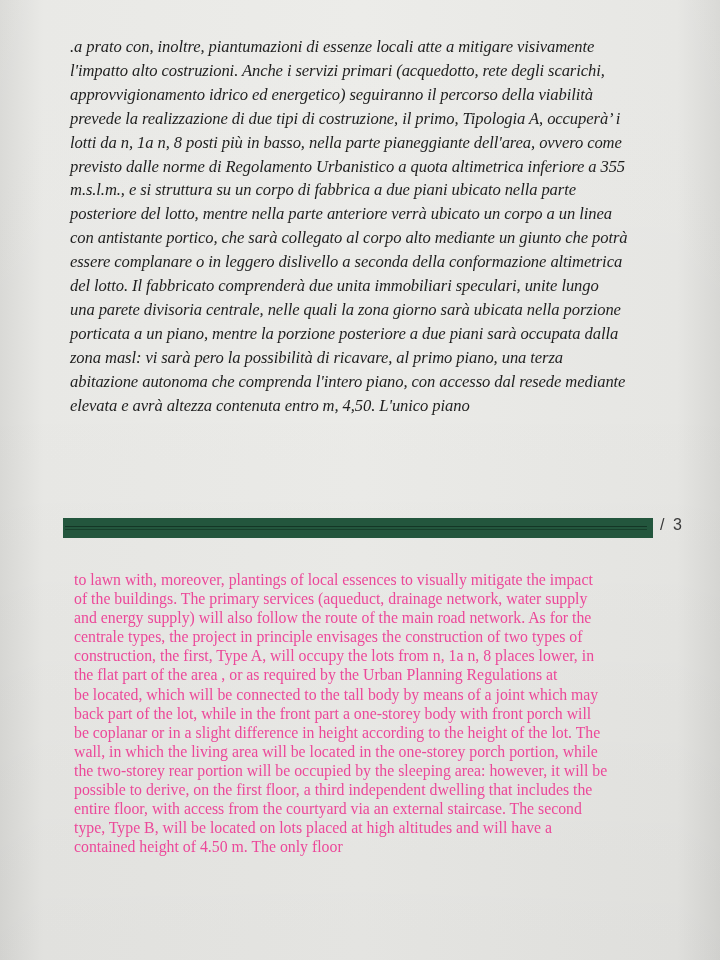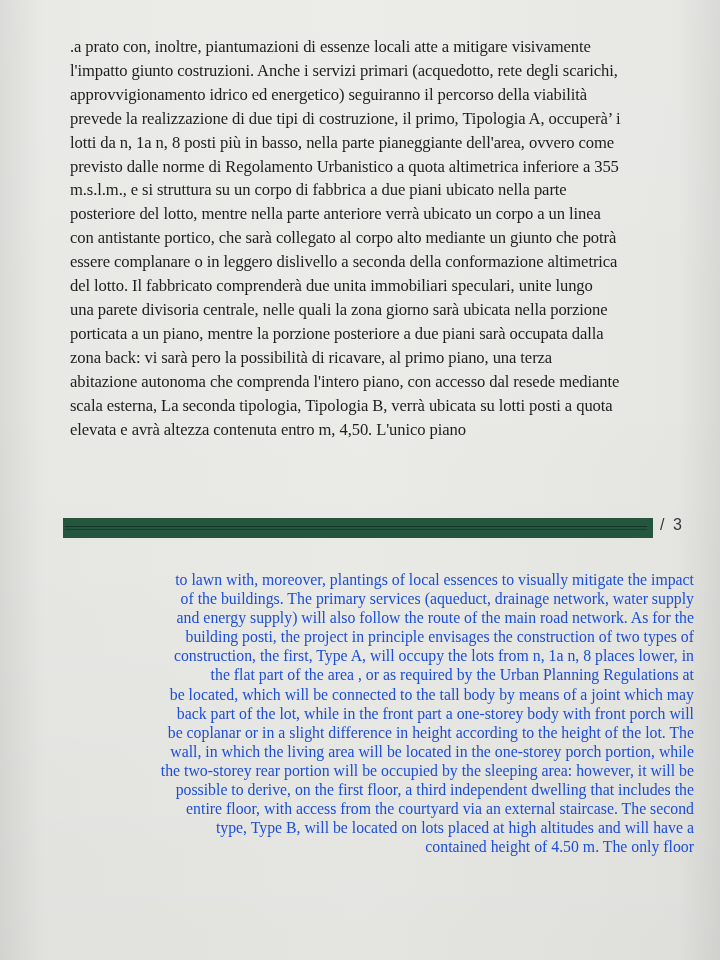--- a/index.html
+++ b/index.html
@@ -27,20 +27,21 @@
       top: 35px;
       width: 620px;
       font-size: 16.6px;
       line-height: 23.9px;
       letter-spacing: -0.1px;
       color: #1e1e1e;
     }
     .italian-block .line {
       display: block;
       white-space: nowrap;
+      font-style: italic;
     }
     .divider-row {
       position: absolute;
       left: 63px;
       top: 516px;
       width: 630px;
       height: 22px;
     }
     .green-bar {
       position: absolute;
@@ -79,63 +80,61 @@
       color: #3a3a3a;
       letter-spacing: 2px;
     }
     .english-block {
       position: absolute;
       left: 74px;
       top: 570px;
       width: 620px;
       font-size: 15.8px;
       line-height: 19.1px;
-      color: #1d4ed8;
-      text-align: right;
+      color: #ec4899;
     }
     .english-block .line {
       display: block;
       white-space: nowrap;
     }
   </style>
 </head>
 <body>
 
 <div class="page-shade"></div>
 
 <div class="italian-block">
   <span class="line">.a prato con, inoltre, piantumazioni di essenze locali atte a mitigare visivamente</span>
-  <span class="line">l'impatto giunto costruzioni. Anche i servizi primari (acquedotto, rete degli scarichi,</span>
+  <span class="line">l'impatto alto costruzioni. Anche i servizi primari (acquedotto, rete degli scarichi,</span>
   <span class="line">approvvigionamento idrico ed energetico) seguiranno il percorso della viabilità</span>
   <span class="line">prevede la realizzazione di due tipi di costruzione, il primo, Tipologia A, occuperà’ i</span>
   <span class="line">lotti da n, 1a n, 8 posti più in basso, nella parte pianeggiante dell'area, ovvero come</span>
   <span class="line">previsto dalle norme di Regolamento Urbanistico a quota altimetrica inferiore a 355</span>
   <span class="line">m.s.l.m., e si struttura su un corpo di fabbrica a due piani ubicato nella parte</span>
   <span class="line">posteriore del lotto, mentre nella parte anteriore verrà ubicato un corpo a un linea</span>
   <span class="line">con antistante portico, che sarà collegato al corpo alto mediante un giunto che potrà</span>
   <span class="line">essere complanare o in leggero dislivello a seconda della conformazione altimetrica</span>
   <span class="line">del lotto. Il fabbricato comprenderà due unita immobiliari speculari,  unite lungo</span>
   <span class="line">una parete divisoria centrale, nelle quali la zona giorno sarà ubicata nella porzione</span>
   <span class="line">porticata a un piano, mentre la porzione posteriore a due piani sarà occupata dalla</span>
-  <span class="line">zona back: vi sarà pero la possibilità di ricavare, al primo piano, una terza</span>
+  <span class="line">zona masl: vi sarà pero la possibilità di ricavare, al primo piano, una terza</span>
   <span class="line">abitazione autonoma che comprenda l'intero piano, con accesso dal resede mediante</span>
-  <span class="line">scala esterna, La seconda tipologia, Tipologia B, verrà ubicata su lotti posti a quota</span>
   <span class="line">elevata e avrà altezza contenuta entro m, 4,50. L'unico piano</span>
 </div>
 
 <div class="divider-row">
   <div class="green-bar" style="background: rgb(35, 86, 61);"></div>
   <span class="page-num">/ 3</span>
 </div>
 
 <div class="english-block">
   <span class="line">to lawn with, moreover, plantings of local essences to visually mitigate the impact</span>
   <span class="line">of the buildings. The primary services (aqueduct, drainage network, water supply</span>
   <span class="line">and energy supply) will also follow the route of the main road network. As for the</span>
-  <span class="line">building posti, the project in principle envisages the construction of two types of</span>
+  <span class="line">centrale types, the project in principle envisages the construction of two types of</span>
   <span class="line">construction, the first, Type A, will occupy the lots from n, 1a n, 8 places lower, in</span>
   <span class="line">the flat part of the area , or as required by the Urban Planning Regulations at</span>
   <span class="line">be located, which will be connected to the tall body by means of a joint which may</span>
   <span class="line">back part of the lot, while in the front part a one-storey body with front porch will</span>
   <span class="line">be coplanar or in a slight difference in height according to the height of the lot. The</span>
   <span class="line">wall, in which the living area will be located in the one-storey porch portion, while</span>
   <span class="line">the two-storey rear portion will be occupied by the sleeping area: however, it will be</span>
   <span class="line">possible to derive, on the first floor, a third independent dwelling that includes the</span>
   <span class="line">entire floor, with access from the courtyard via an external staircase. The second</span>
   <span class="line">type, Type B, will be located on lots placed at high altitudes and will have a</span>

